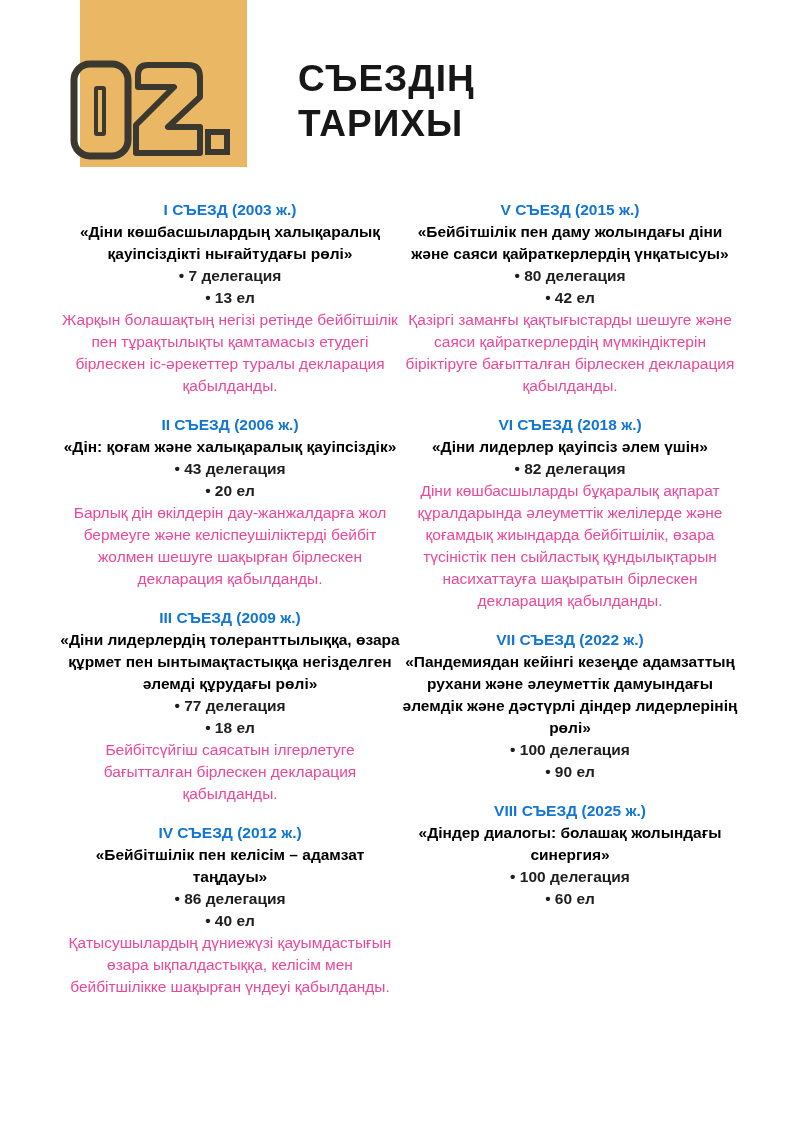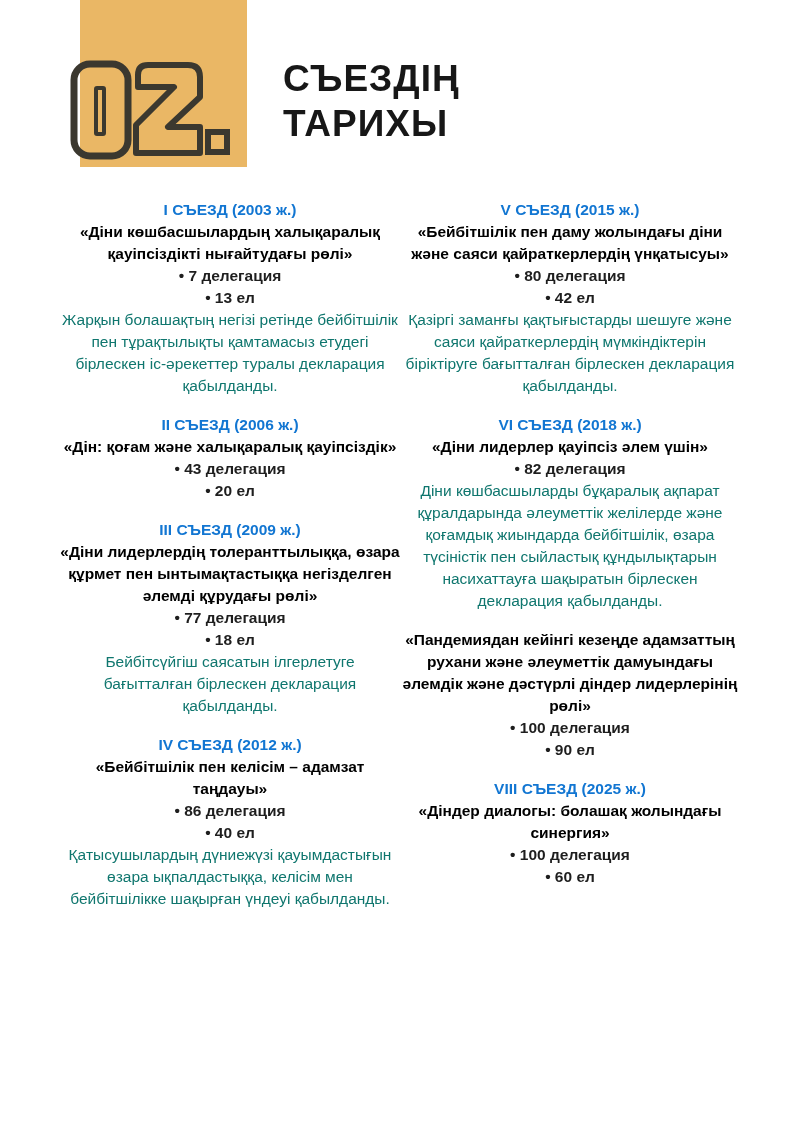--- a/index.html
+++ b/index.html
@@ -35,21 +35,21 @@
   }
   .sr-only {
     position: absolute;
     width: 1px; height: 1px;
     overflow: hidden;
     clip: rect(0 0 0 0);
     white-space: nowrap;
   }
   .page-title {
     position: absolute;
-    left: 283px;
+    left: 298px;
     top: 56px;
     margin: 0;
     font-size: 37px;
     line-height: 45px;
     font-weight: bold;
     letter-spacing: 1px;
     color: #171717;
   }
   .page-title span { display: block; }
   
@@ -77,21 +77,21 @@
   .congress-title {
     font-weight: bold;
     color: #000000;
   }
   .congress-stat {
     font-weight: bold;
     color: #1E1E1E;
   }
   .congress-desc {
     font-weight: normal;
-    color: #0f766e;
+    color: #ec4899;
   }
 </style>
 </head>
 <body>
 
 <div class="page">
 
   <div class="header">
     <div class="gold-square"></div>
     <svg class="numeral-svg" width="160" height="100" viewBox="0 0 160 100" aria-hidden="true">
@@ -124,20 +124,21 @@
         <p class="congress-stat">• 7 делегация</p>
         <p class="congress-stat">• 13 ел</p>
         <p class="congress-desc">Жарқын болашақтың негізі ретінде бейбітшілік пен тұрақтылықты қамтамасыз етудегі бірлескен іс-әрекеттер туралы декларация қабылданды.</p>
       </section>
 
       <section class="congress">
         <h2 class="congress-heading">II СЪЕЗД (2006 ж.)</h2>
         <p class="congress-title">«Дін: қоғам және халықаралық қауіпсіздік»</p>
         <p class="congress-stat">• 43 делегация</p>
         <p class="congress-stat">• 20 ел</p>
+        <p class="congress-desc">Барлық дін өкілдерін дау-жанжалдарға жол бермеуге және келіспеушіліктерді бейбіт жолмен шешуге шақырған бірлескен декларация қабылданды.</p>
       </section>
 
       <section class="congress">
         <h2 class="congress-heading">III СЪЕЗД (2009 ж.)</h2>
         <p class="congress-title">«Діни лидерлердің толеранттылыққа, өзара құрмет пен ынтымақтастыққа негізделген әлемді құрудағы рөлі»</p>
         <p class="congress-stat">• 77 делегация</p>
         <p class="congress-stat">• 18 ел</p>
         <p class="congress-desc">Бейбітсүйгіш саясатын ілгерлетуге бағытталған бірлескен декларация қабылданды.</p>
       </section>
 
@@ -162,20 +163,21 @@
       </section>
 
       <section class="congress">
         <h2 class="congress-heading">VI СЪЕЗД (2018 ж.)</h2>
         <p class="congress-title">«Діни лидерлер қауіпсіз әлем үшін»</p>
         <p class="congress-stat">• 82 делегация</p>
         <p class="congress-desc">Діни көшбасшыларды бұқаралық ақпарат құралдарында әлеуметтік желілерде және қоғамдық жиындарда бейбітшілік, өзара түсіністік пен сыйластық құндылықтарын насихаттауға шақыратын бірлескен декларация қабылданды.</p>
       </section>
 
       <section class="congress">
+        <h2 class="congress-heading">VII СЪЕЗД (2022 ж.)</h2>
         <p class="congress-title">«Пандемиядан кейінгі кезеңде адамзаттың рухани және әлеуметтік дамуындағы әлемдік және дәстүрлі діндер лидерлерінің рөлі»</p>
         <p class="congress-stat">• 100 делегация</p>
         <p class="congress-stat">• 90 ел</p>
       </section>
 
       <section class="congress">
         <h2 class="congress-heading">VIII СЪЕЗД (2025 ж.)</h2>
         <p class="congress-title">«Діндер диалогы: болашақ жолындағы синергия»</p>
         <p class="congress-stat">• 100 делегация</p>
         <p class="congress-stat">• 60 ел</p>

